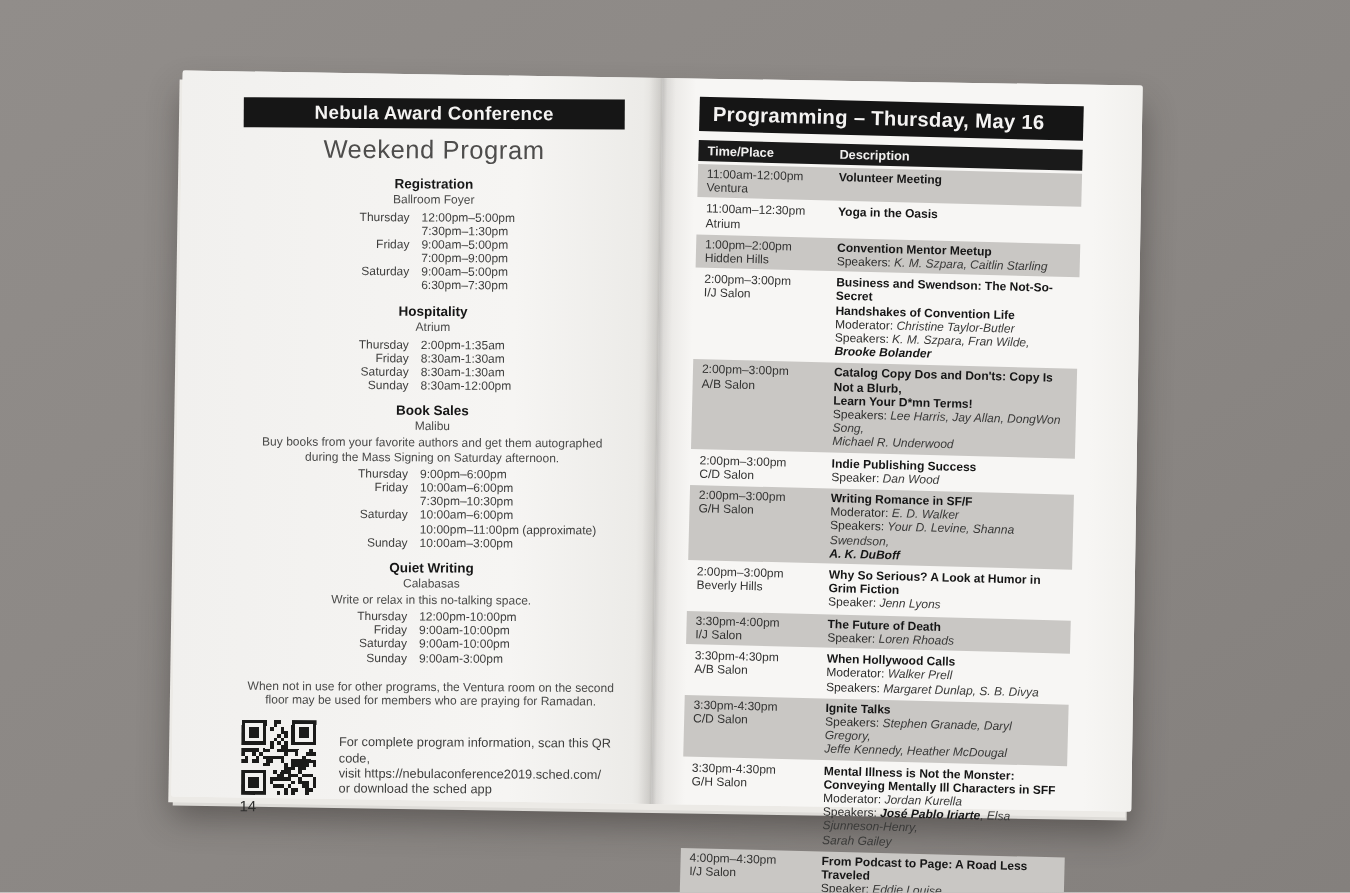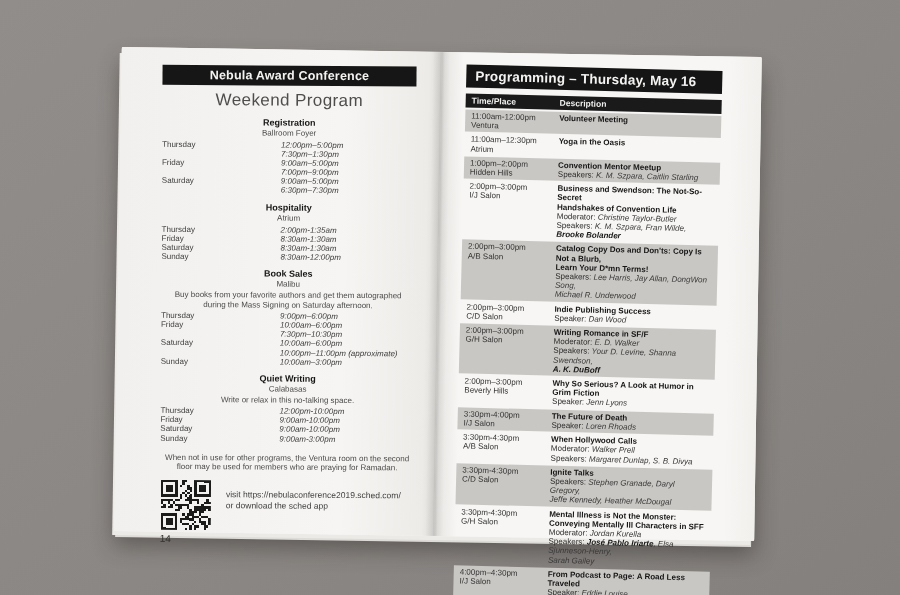--- a/index.html
+++ b/index.html
@@ -24,22 +24,22 @@
   
   .lcontent{position:absolute;left:41px;top:16px;width:254px;transform:rotate(-0.55deg);transform-origin:50% 0;}
   .lbar{background:#161616;color:#f4f3f2;font-size:12.5px;font-weight:bold;height:20px;line-height:20px;text-align:center;letter-spacing:0.2px;}
   .lsubtitle{font-size:17px;color:#4e4d4c;text-align:center;margin-top:5px;letter-spacing:0.4px;}
   .lsec{margin-top:7px;text-align:center;}
   .lsec-name{font-size:9px;font-weight:bold;color:#161616;line-height:11px;}
   .lsec-loc{font-size:8px;color:#4a4a49;line-height:10px;}
   .lsec-note{font-size:8px;color:#4a4a49;line-height:9.6px;margin:1px auto 2px;max-width:248px;}
   .times{margin-top:2px;}
   .trow{display:flex;font-size:8px;color:#3e3e3d;line-height:9.1px;}
-  .td-day{width:119px;text-align:left;padding-right:8px;box-sizing:border-box;flex-shrink:0;}
-  .td-time{text-align:left;font-style:italic;}
+  .td-day{width:119px;text-align:right;padding-right:8px;box-sizing:border-box;flex-shrink:0;}
+  .td-time{text-align:left;}
   .lfootnote{margin-top:10px;font-size:8px;color:#4a4a49;line-height:9.8px;text-align:center;max-width:250px;margin-left:auto;margin-right:auto;}
   .qr-row{display:flex;margin-top:8px;align-items:flex-start;}
   .qr-box{width:50px;height:50px;margin-left:1px;flex-shrink:0;}
   .qr-box svg{width:100%;height:100%;display:block;}
   .qr-text{font-size:8.5px;color:#3e3e3d;line-height:10.3px;margin-left:15px;margin-top:9px;text-align:left;}
   .lpageno{font-size:10px;color:#2e2e2d;margin-top:3px;}
 
   
   .rcontent{position:absolute;left:25px;top:12px;width:256px;transform:rotate(0.55deg);transform-origin:0 0;}
   .rbar{background:#151515;color:#f4f3f2;font-size:13.5px;font-weight:bold;height:23px;line-height:23px;padding-left:9px;letter-spacing:0.2px;box-sizing:border-box;}
@@ -392,20 +392,21 @@
               <rect x="4" y="20" width="1" height="1" fill="#1b1b1a"></rect>
               <rect x="5" y="20" width="1" height="1" fill="#1b1b1a"></rect>
               <rect x="6" y="20" width="1" height="1" fill="#1b1b1a"></rect>
               <rect x="10" y="20" width="1" height="1" fill="#1b1b1a"></rect>
               <rect x="12" y="20" width="1" height="1" fill="#1b1b1a"></rect>
               <rect x="14" y="20" width="1" height="1" fill="#1b1b1a"></rect>
               <rect x="18" y="20" width="1" height="1" fill="#1b1b1a"></rect>
             </svg>
         </div>
         <div class="qr-text">
+          <div>For complete program information, scan this QR code,</div>
           <div>visit https://nebulaconference2019.sched.com/</div>
           <div>or download the sched app</div>
         </div>
       </div>
 
       <div class="lpageno">14</div>
     </div>
   </div>
 
   <div class="page right">

